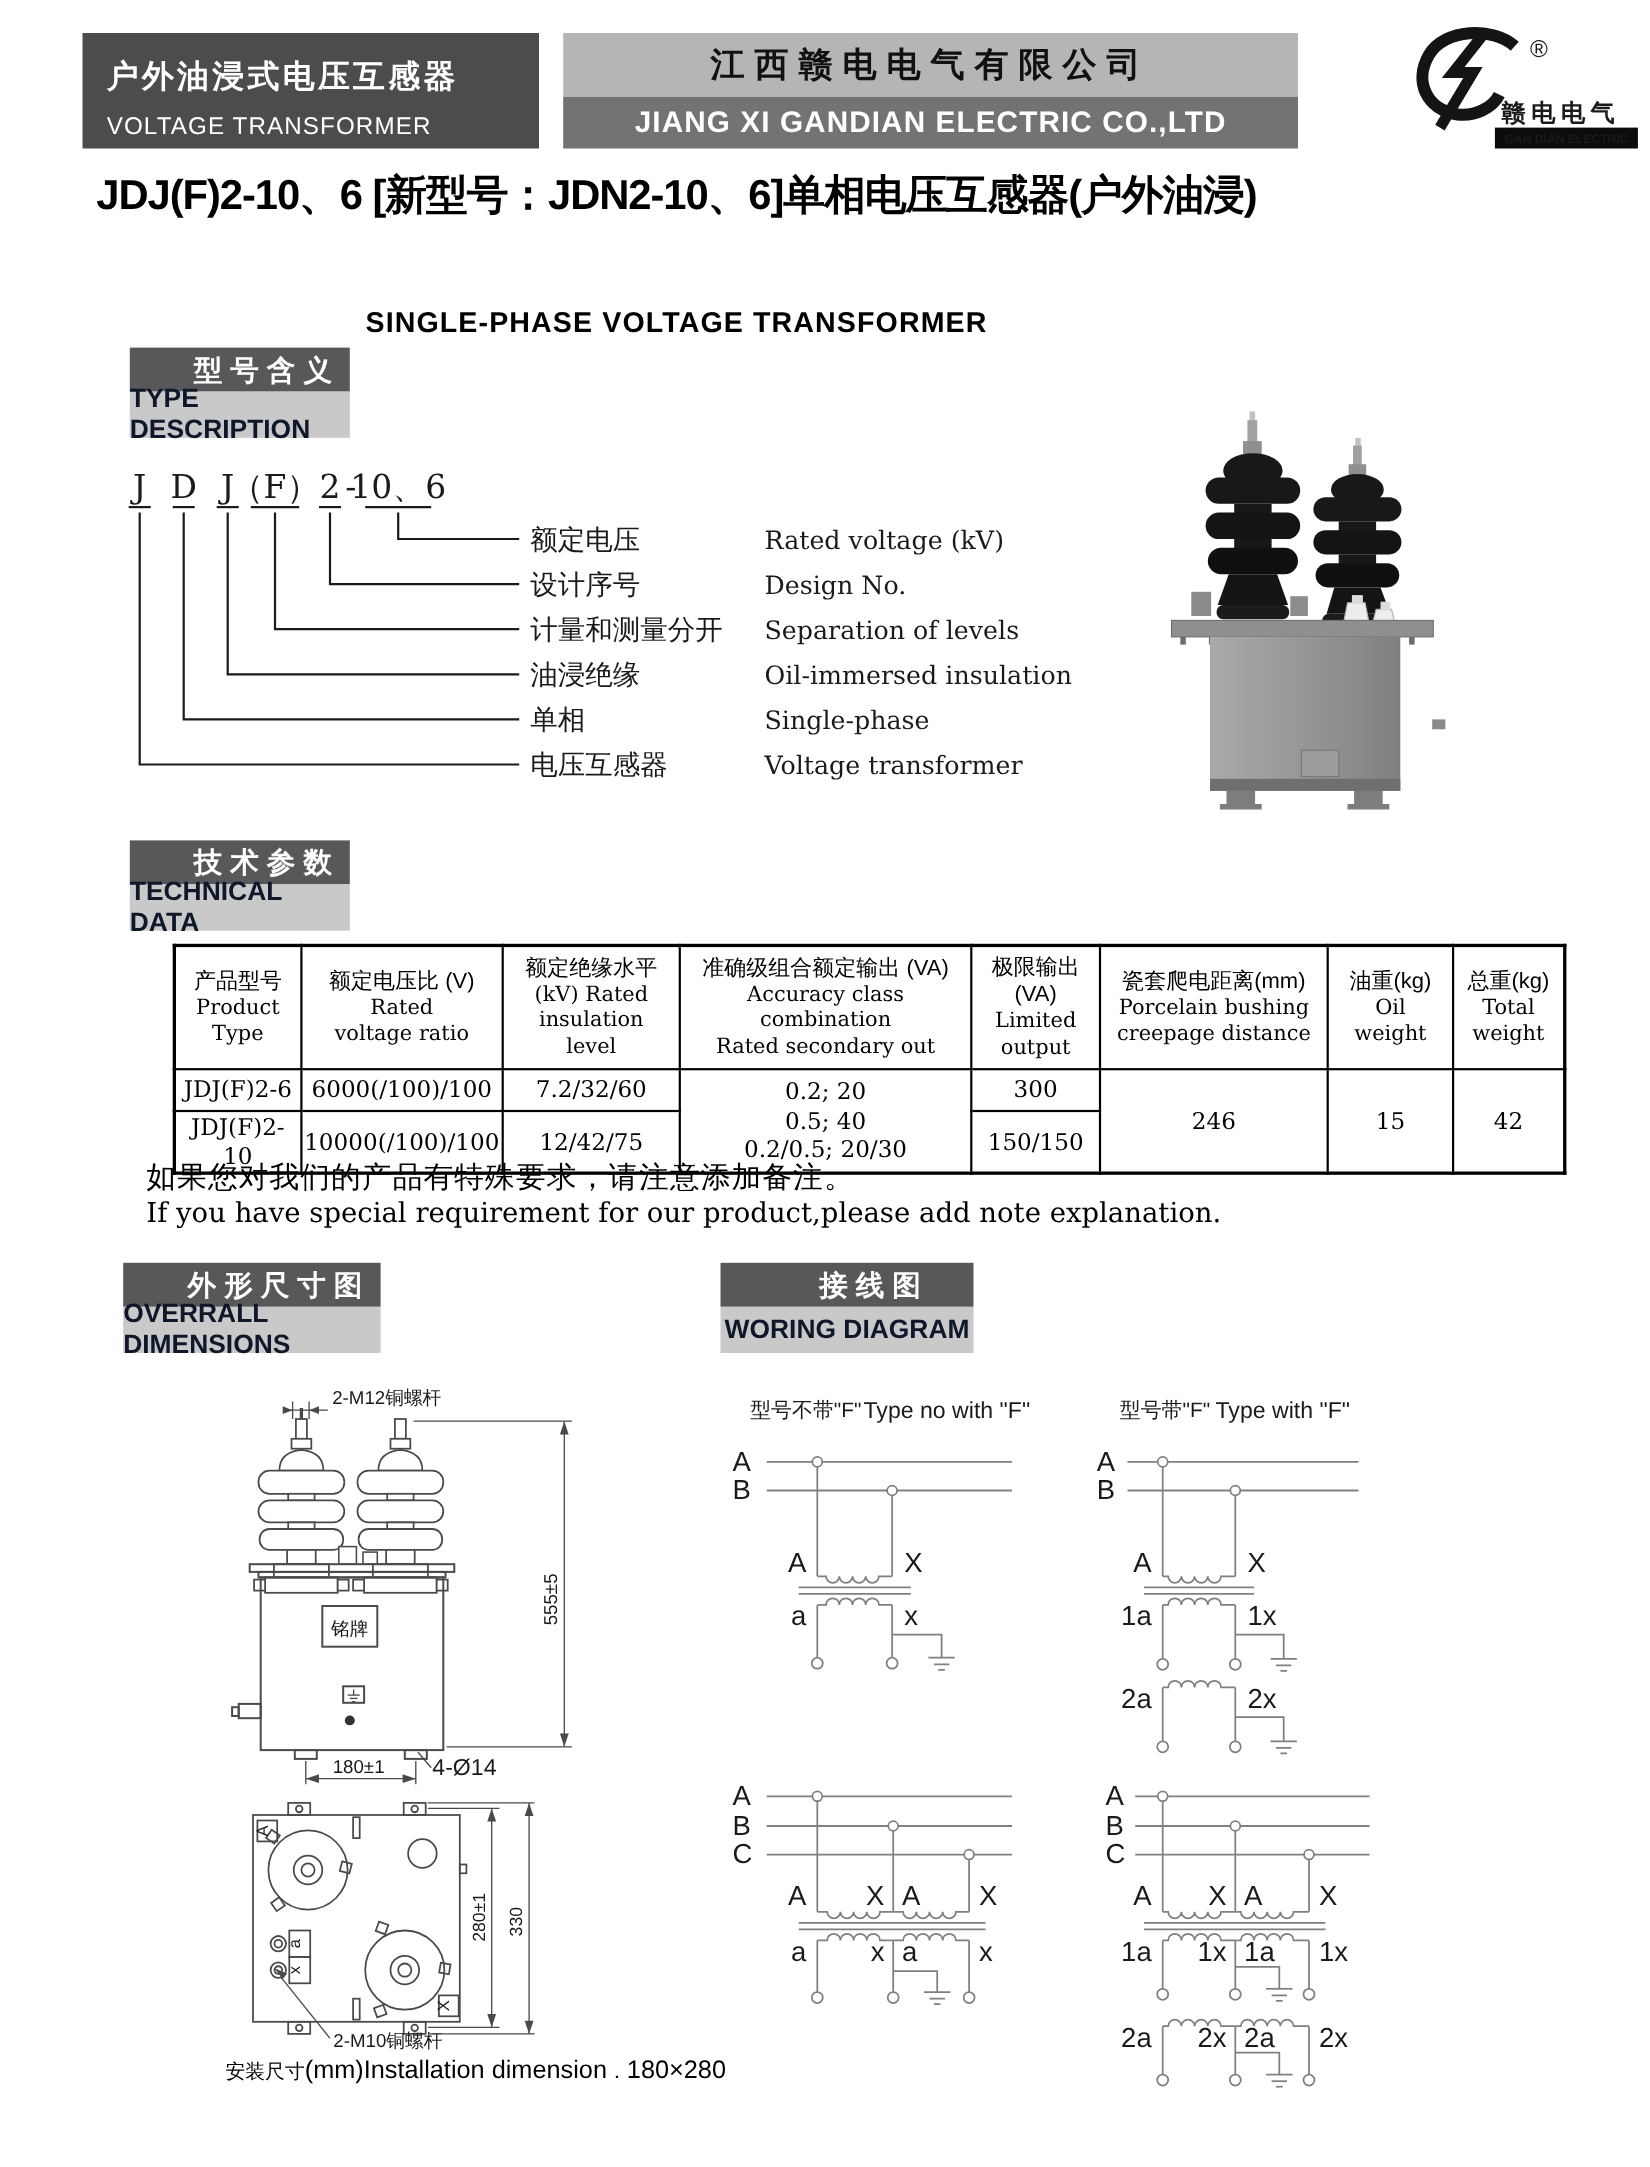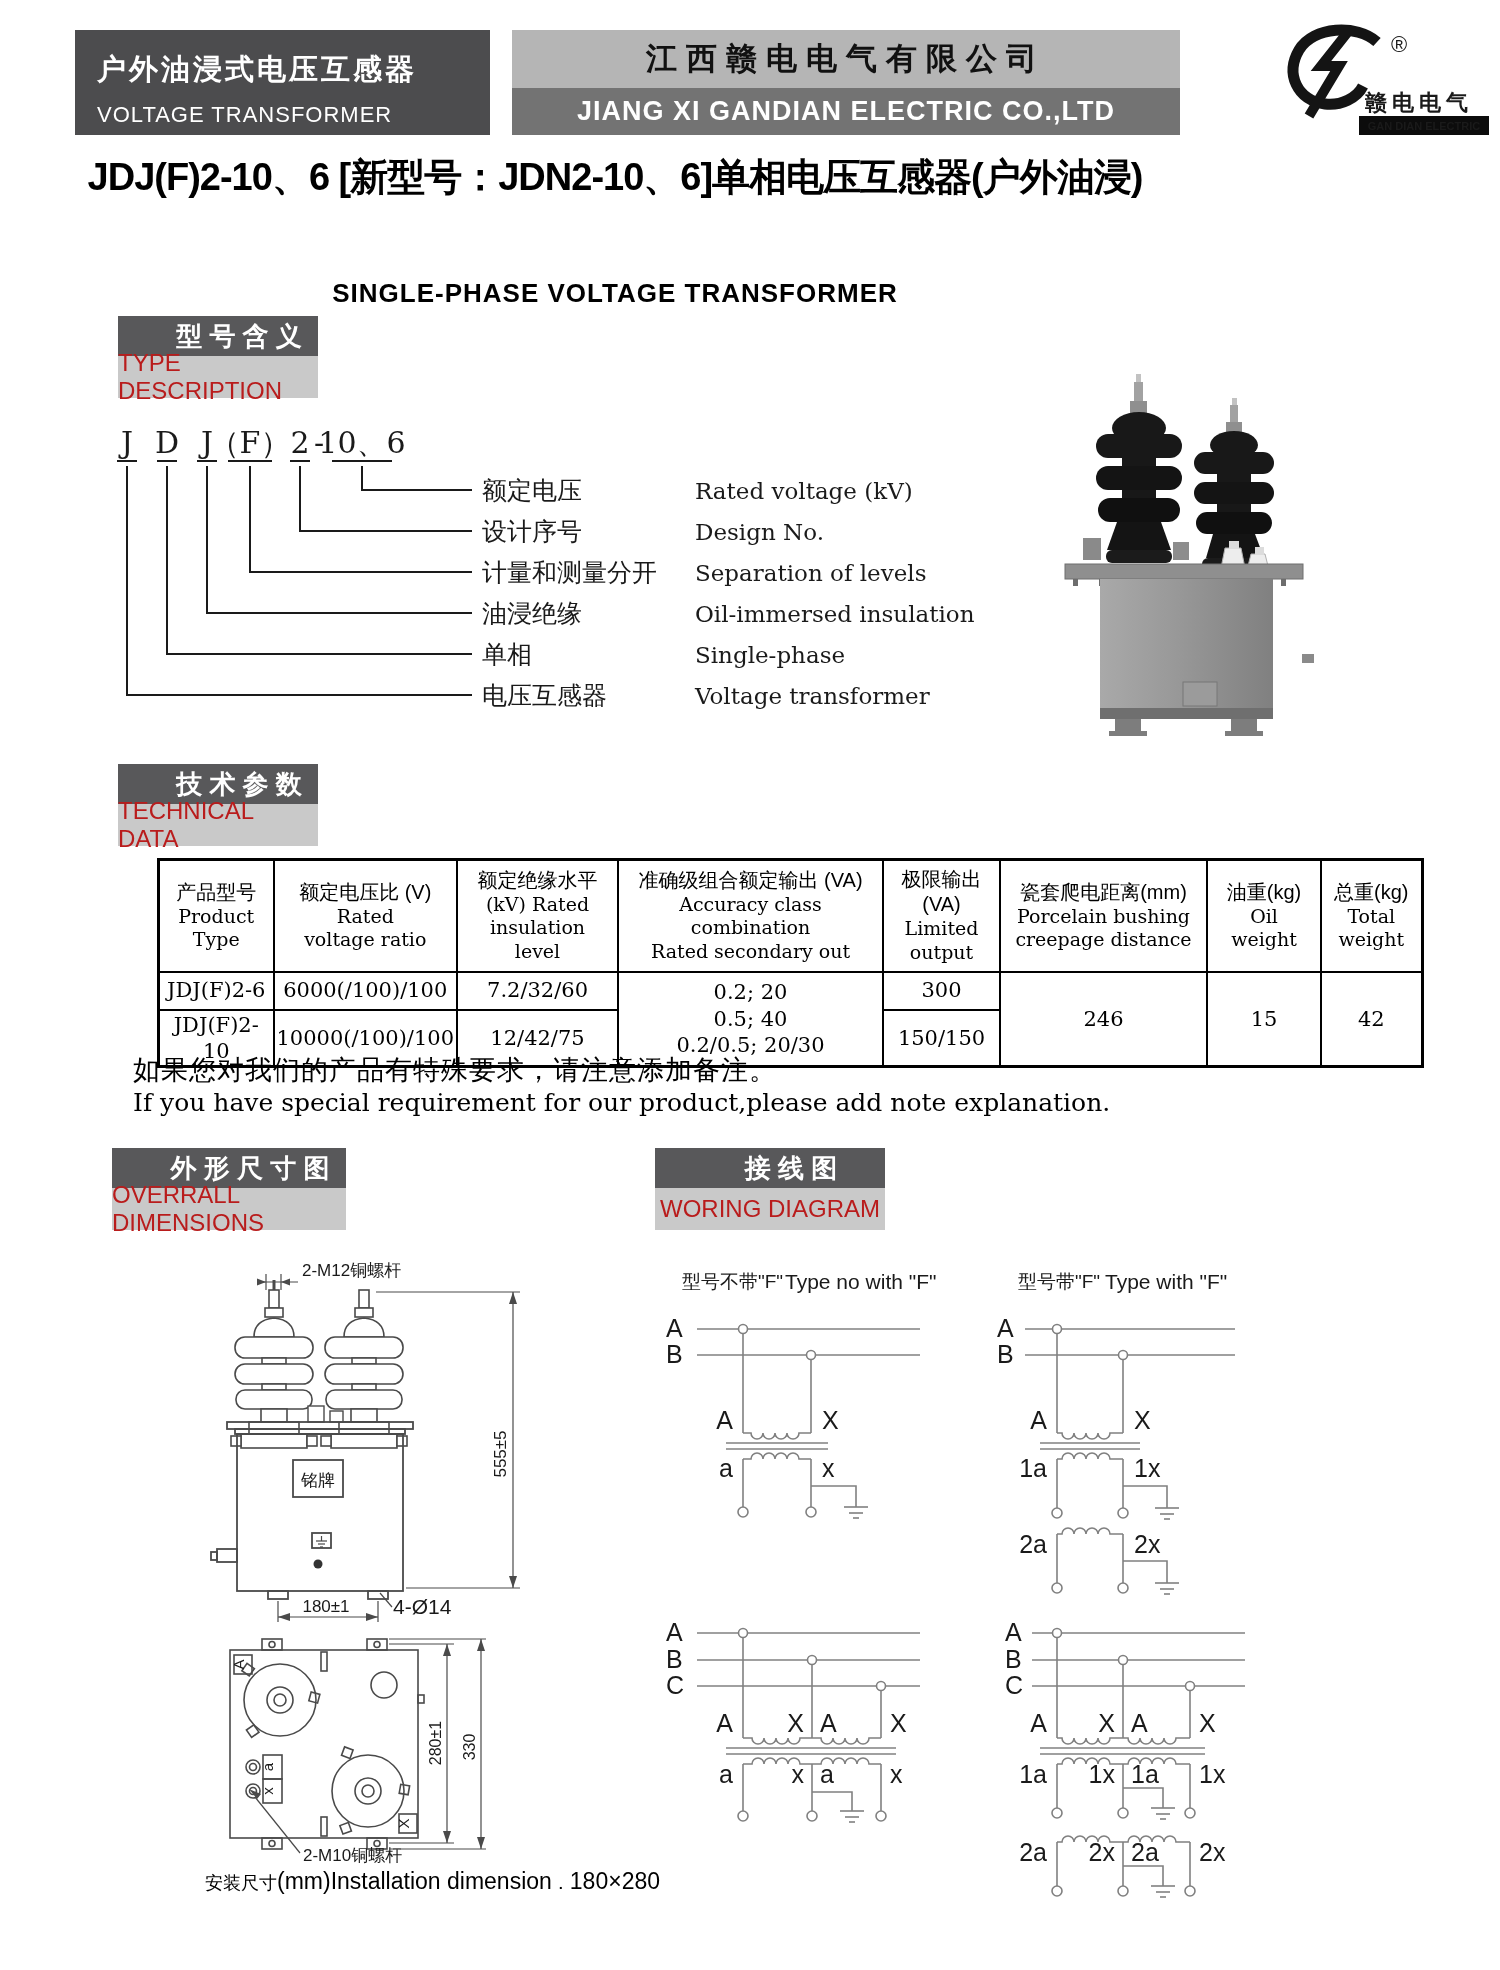--- a/index.html
+++ b/index.html
@@ -18,22 +18,22 @@
   display:flex; align-items:center; justify-content:center; font-size:27px; font-weight:bold; letter-spacing:1px; }
 
 
 .title-main { left:60px; top:152px; width:1110px; text-align:center; font-size:38px; font-weight:bold; letter-spacing:-1px; }
 .title-sub1 { left:60px; top:242px; width:1110px; text-align:center; font-size:26px; font-weight:bold; }
 .title-sub2 { left:60px; top:278px; width:1110px; text-align:center; font-size:26px; font-weight:bold; letter-spacing:1px; }
 
 
 .sec-dark { background:#58585a; color:#fff; display:flex; align-items:center; justify-content:center;
   font-size:26px; font-weight:bold;padding-left:42px; }
-.sec-light { background:#c9c9c9; color:#b91c1c; display:flex; align-items:center; justify-content:center;
-  font-size:24px; font-weight:normal; letter-spacing:0px; }
+.sec-light { background:#c9c9c9; color:#0f172a; display:flex; align-items:center; justify-content:center;
+  font-size:24px; font-weight:bold; letter-spacing:0px; }
 
 
 .tblwrap { left:133px; top:858px;padding-left:24px; }
 .spec-table { border-collapse:collapse; table-layout:fixed; border:3px solid #000; }
 .spec-table td { border:2px solid #000; text-align:center; vertical-align:middle; padding:1px 2px; line-height:1.25; }
 .spec-table .zh { display:block; font-size:20px; }
 .spec-table .en { display:block; font-family:"DejaVu Serif",serif; font-size:19px; }
 .spec-table td.hd { height:112px; }
 .spec-table td.dt { height:38px; font-family:"DejaVu Serif",serif; font-size:21px; }
 .spec-table td.dt .en { font-size:21px; }

